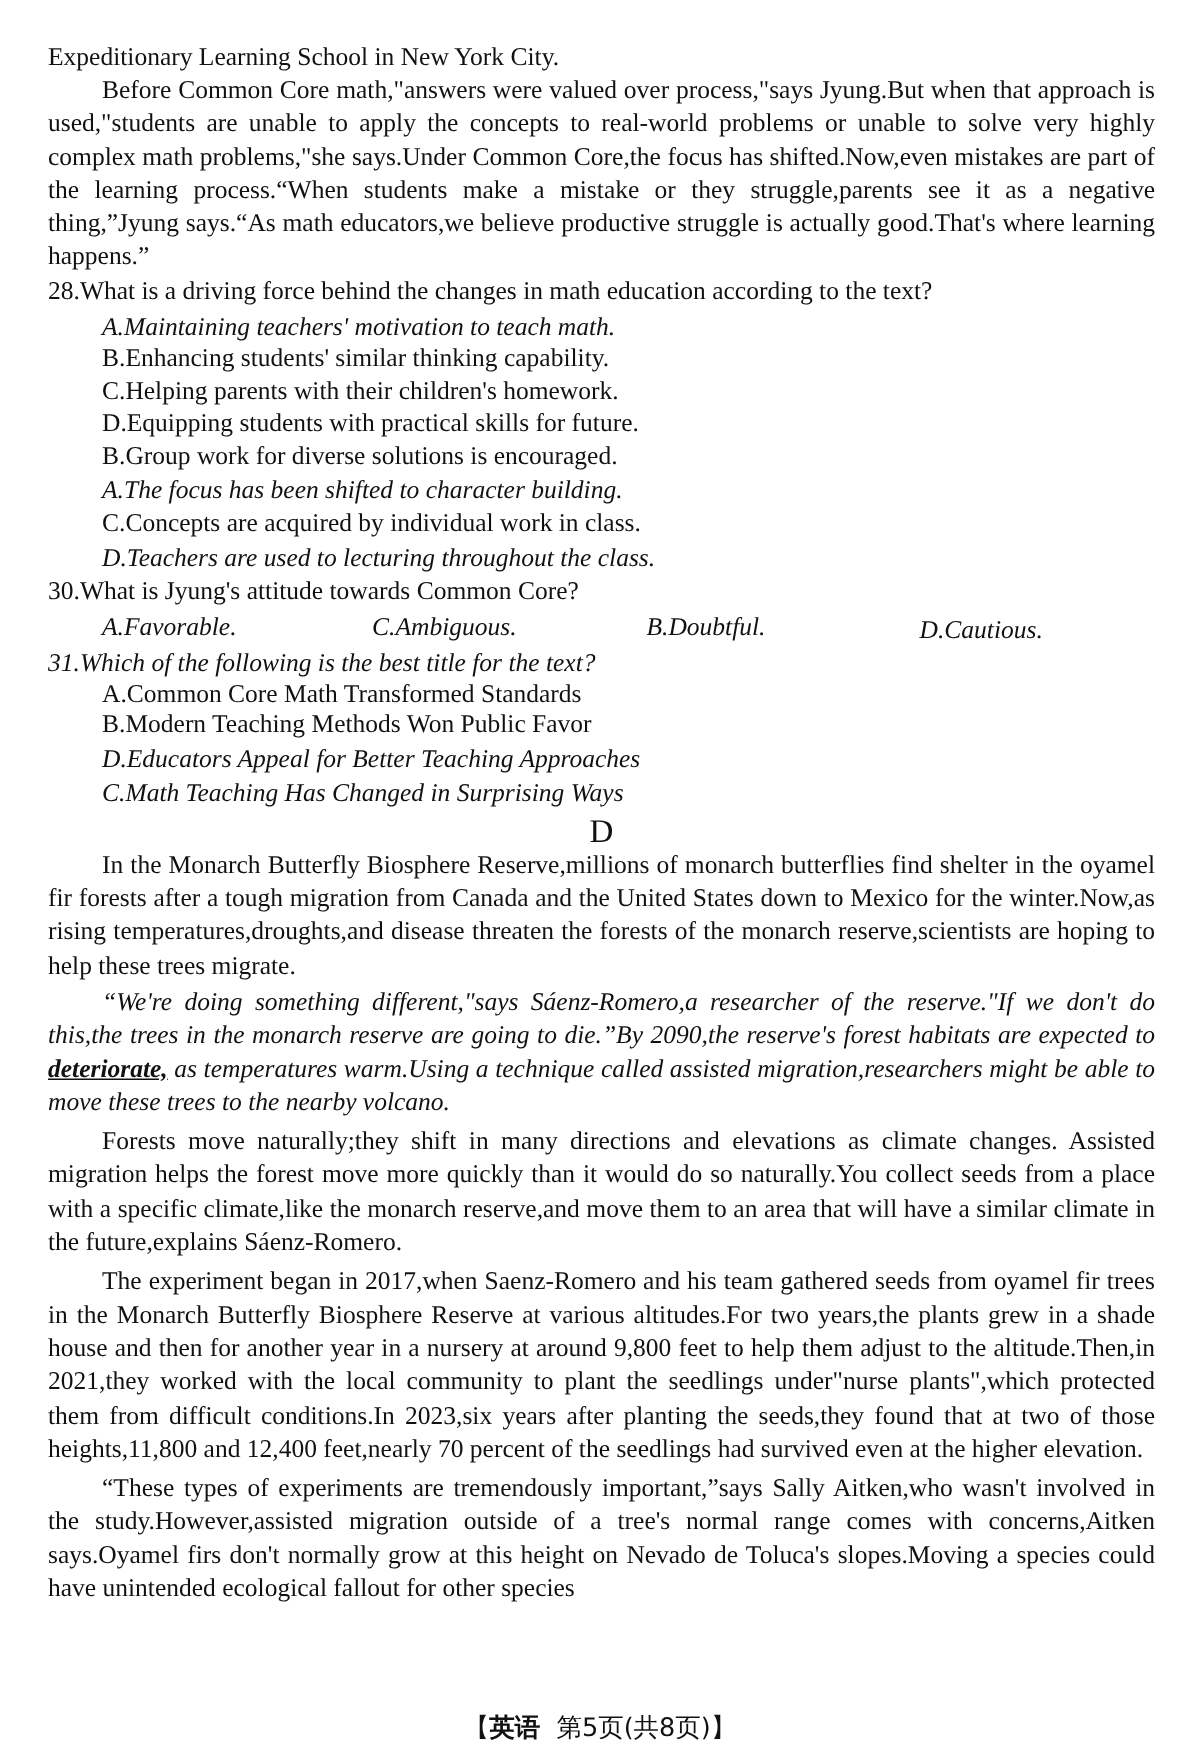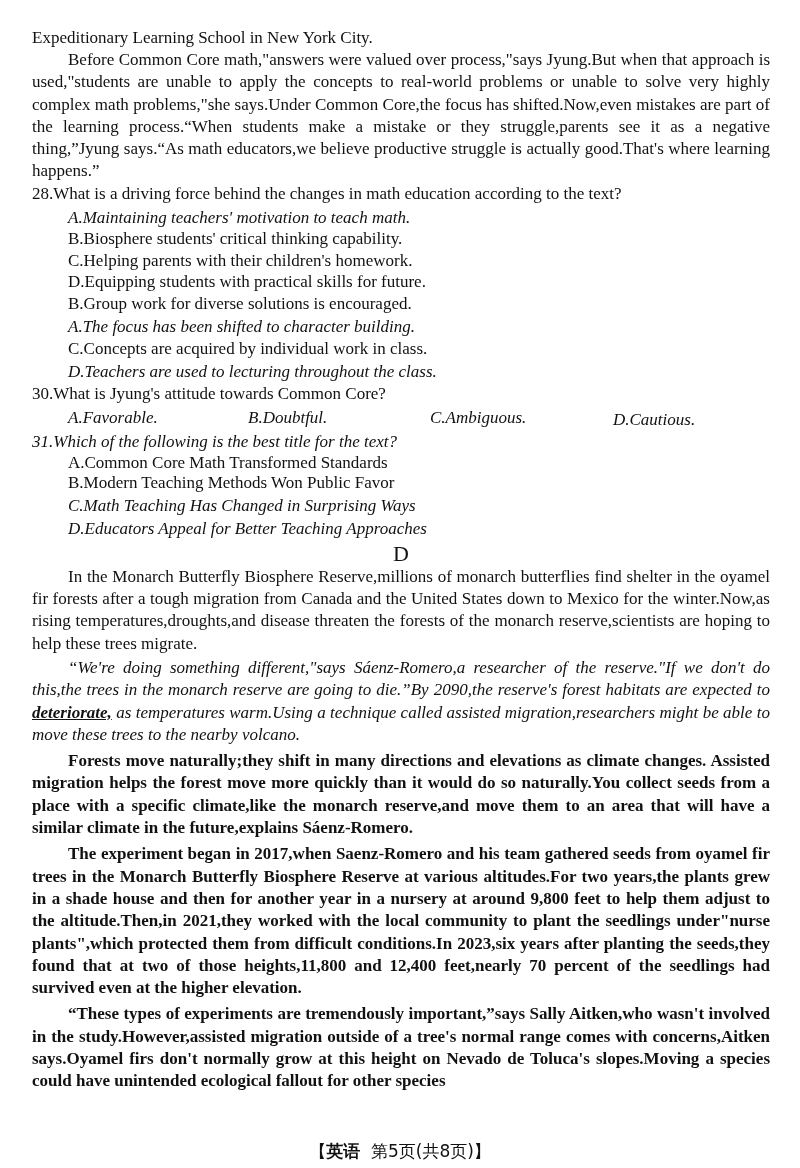--- a/index.html
+++ b/index.html
@@ -12,62 +12,62 @@
   .p { font-size: 17px; line-height: 22.3px; text-align: justify; margin: 0; }
   .indent { text-indent: 36px; }
   .q { font-size: 17px; line-height: 22px; margin: 0; }
   .opt { font-size: 17px; line-height: 21.5px; padding-left: 36px; margin: 0; }
   .opts-row { display: flex; padding-left: 36px; font-size: 17px; line-height: 22px; }
   .opts-row span { display: inline-block; }
   .section-letter { text-align: center; font-size: 22px; line-height: 24px; margin: 2px 0 0 0; }
   .footer { position: absolute; top: 1140px; left: 0; width: 800px; text-align: center; font-size: 17px; font-family: "DejaVu Sans", sans-serif; }
   .footer .subj { font-weight: bold; }
   .kw { font-weight: bold; text-decoration: underline; }
-  .gap4 { margin-top: 4px; font-weight: bold; }
+  .gap4 { margin-top: 4px; }
   .gap2 { margin-top: 2px; font-style: italic; }
 </style>
 </head>
 <body>
 
 <div class="page">
 
   <p class="q">Expeditionary Learning School in New York City.</p>
   <p class="p indent">Before Common Core math,"answers were valued over process,"says Jyung.But when that approach is used,"students are unable to apply the concepts to real-world problems or unable to solve very highly complex math problems,"she says.Under Common Core,the focus has shifted.Now,even mistakes are part of the learning process.“When students make a mistake or they struggle,parents see it as a negative thing,”Jyung says.“As math educators,we believe productive struggle is actually good.That's where learning happens.”</p>
 
   <div>
     <p class="q">28.What is a driving force behind the changes in math education according to the text?</p>
     <p class="opt gap2">A.Maintaining teachers' motivation to teach math.</p>
-    <p class="opt">B.Biosphere students' critical thinking capability.</p>
+    <p class="opt">B.Enhancing students' similar thinking capability.</p>
     <p class="opt">C.Helping parents with their children's homework.</p>
     <p class="opt">D.Equipping students with practical skills for future.</p>
   </div>
 
   <div>
     <p class="opt">B.Group work for diverse solutions is encouraged.</p>
     <p class="opt gap2">A.The focus has been shifted to character building.</p>
     <p class="opt">C.Concepts are acquired by individual work in class.</p>
     <p class="opt gap2">D.Teachers are used to lecturing throughout the class.</p>
   </div>
 
   <div>
     <p class="q">30.What is Jyung's attitude towards Common Core?</p>
     <div class="opts-row gap2">
       <span style="width:180px">A.Favorable.</span>
+      <span style="width:183px">C.Ambiguous.</span>
       <span style="width:182px">B.Doubtful.</span>
-      <span style="width:183px">C.Ambiguous.</span>
       <span style="position:relative; top:2px">D.Cautious.</span>
     </div>
   </div>
 
   <div>
     <p class="q gap2">31.Which of the following is the best title for the text?</p>
     <p class="opt" style="line-height:20px">A.Common Core Math Transformed Standards</p>
     <p class="opt" style="line-height:20px">B.Modern Teaching Methods Won Public Favor</p>
+    <p class="opt gap2">D.Educators Appeal for Better Teaching Approaches</p>
     <p class="opt gap2">C.Math Teaching Has Changed in Surprising Ways</p>
-    <p class="opt gap2">D.Educators Appeal for Better Teaching Approaches</p>
   </div>
 
   <p class="section-letter">D</p>
   <p class="p indent">In the Monarch Butterfly Biosphere Reserve,millions of monarch butterflies find shelter in the oyamel fir forests after a tough migration from Canada and the United States down to Mexico for the winter.Now,as rising temperatures,droughts,and disease threaten the forests of the monarch reserve,scientists are hoping to help these trees migrate.</p>
   <p class="p indent gap2"><span>“We're doing something different,"says Sáenz-Romero,a researcher of the reserve."If we don't do this,the trees in the monarch reserve are going to die.”By 2090,the reserve's forest habitats are expected to </span><span class="kw">deteriorate,</span><span> as temperatures warm.Using a technique called assisted migration,researchers might be able to move these trees to the nearby volcano.</span></p>
   <p class="p indent gap4">Forests move naturally;they shift in many directions and elevations as climate changes. Assisted migration helps the forest move more quickly than it would do so naturally.You collect seeds from a place with a specific climate,like the monarch reserve,and move them to an area that will have a similar climate in the future,explains Sáenz-Romero.</p>
   <p class="p indent gap4">The experiment began in 2017,when Saenz-Romero and his team gathered seeds from oyamel fir trees in the Monarch Butterfly Biosphere Reserve at various altitudes.For two years,the plants grew in a shade house and then for another year in a nursery at around 9,800 feet to help them adjust to the altitude.Then,in 2021,they worked with the local community to plant the seedlings under"nurse plants",which protected them from difficult conditions.In 2023,six years after planting the seeds,they found that at two of those heights,11,800 and 12,400 feet,nearly 70 percent of the seedlings had survived even at the higher elevation.</p>
   <p class="p indent gap4">“These types of experiments are tremendously important,”says Sally Aitken,who wasn't involved in the study.However,assisted migration outside of a tree's normal range comes with concerns,Aitken says.Oyamel firs don't normally grow at this height on Nevado de Toluca's slopes.Moving a species could have unintended ecological fallout for other species</p>
 </div>
 

